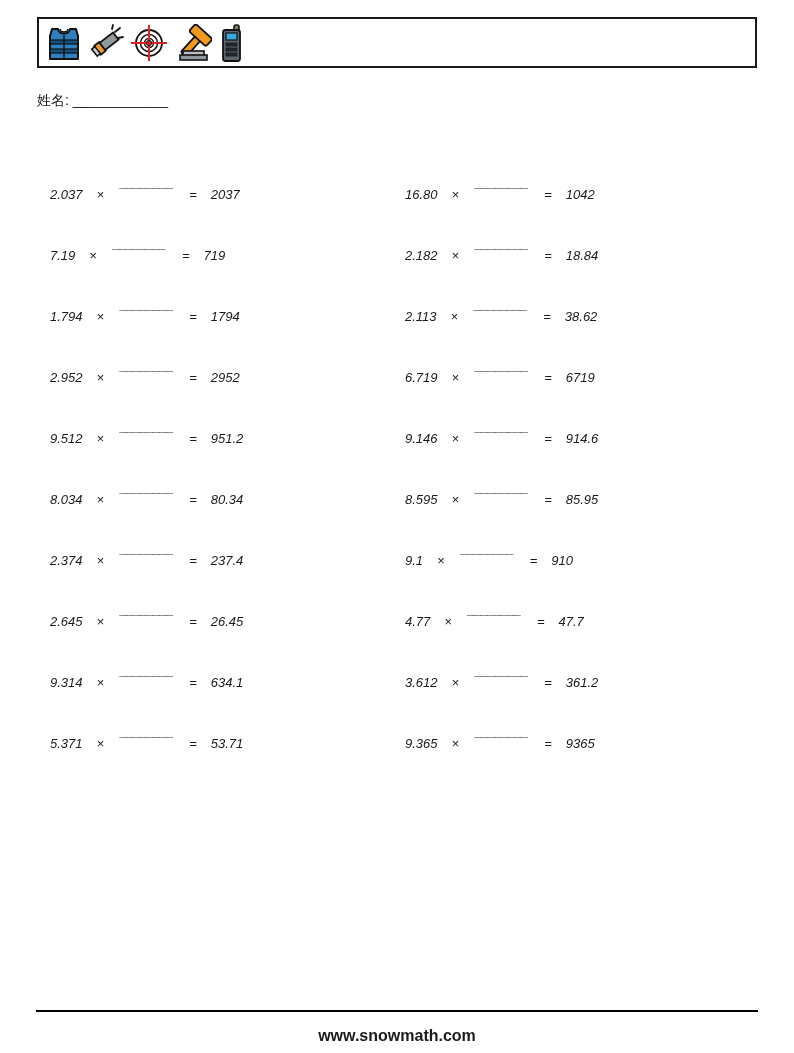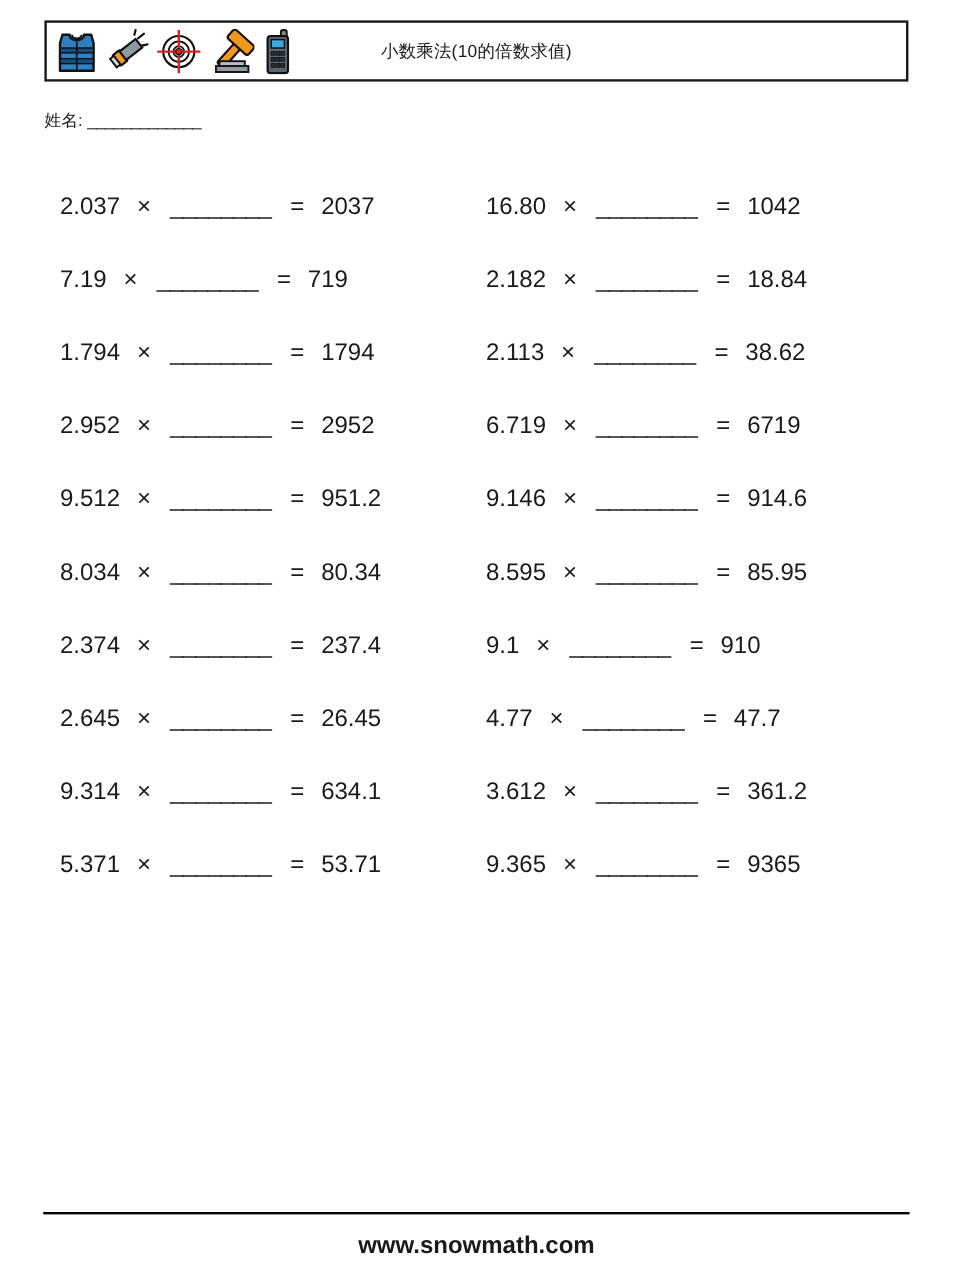--- a/index.html
+++ b/index.html
@@ -79,24 +79,25 @@
     position: absolute;
     left: 37px;
     top: 142px;
     width: 720px;
     display: grid;
     grid-template-columns: 360px 360px;
     grid-auto-rows: 61px;
   }
   .prob {
     display: flex;
-    align-items: center;
-    font-size: 20px;
+    align-items: flex-end;
+    font-size: 13px;
     white-space: nowrap;
     line-height: 1.15;
+    font-style: italic;
   }
   .prob .pad { display: inline-block; width: 14px; }
   .prob .blank {
     letter-spacing: -0.6px;
     margin: 12px 2px;
   }
   .col-left  { padding-left: 13px; }
   .col-right { padding-left: 8px; }
 
   
@@ -107,21 +108,21 @@
     width: 722px;
     height: 0;
     border-top: 2px solid #000000;
   }
   .footer-text {
     position: absolute;
     left: 0;
     right: 0;
     top: 1027px;
     text-align: center;
-    font-size: 20px;
+    font-size: 16px;
     font-weight: bold;
     color: #1a1a1a;
   }
 </style>
 </head>
 <body>
 
 <div class="header-bar">
 
   <div class="icon-strip">
@@ -187,21 +188,20 @@
           <rect x="16" y="24" width="3" height="3"></rect>
           <rect x="8" y="29" width="3" height="3"></rect>
           <rect x="12" y="29" width="3" height="3"></rect>
           <rect x="16" y="29" width="3" height="3"></rect>
         </g>
       </svg>
     </span>
 
   </div>
 
-  <div class="header-title">小数乘法(10的倍数求值)</div>
 </div>
 
 <div class="meta-row">
   <div class="meta-left">
     <span>姓名:</span>
     <span class="blank-name">_____________</span>
   </div>
 </div>
 
 <div class="problems">

